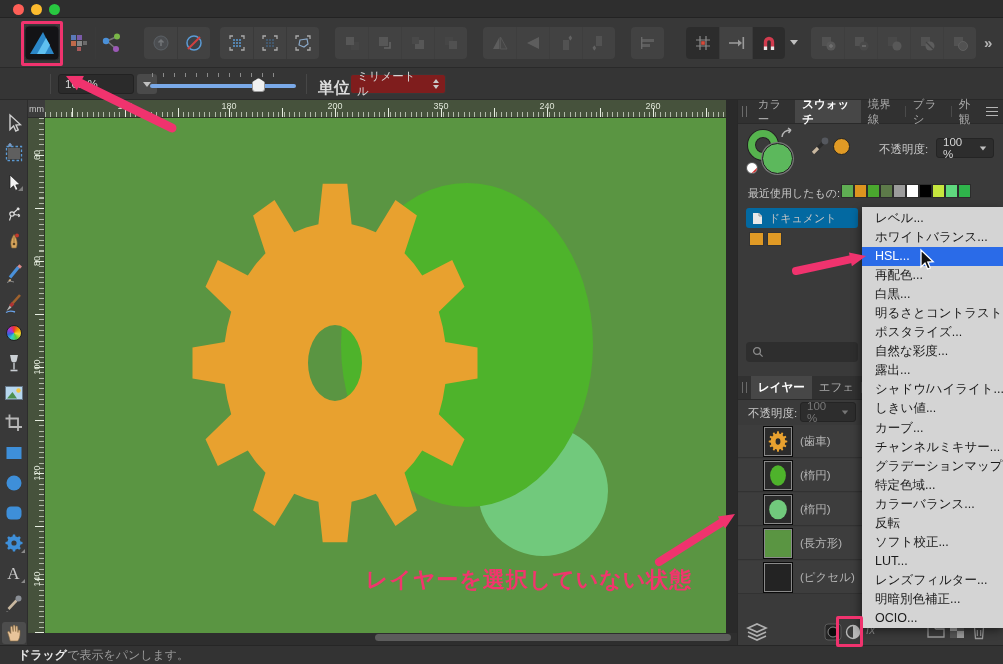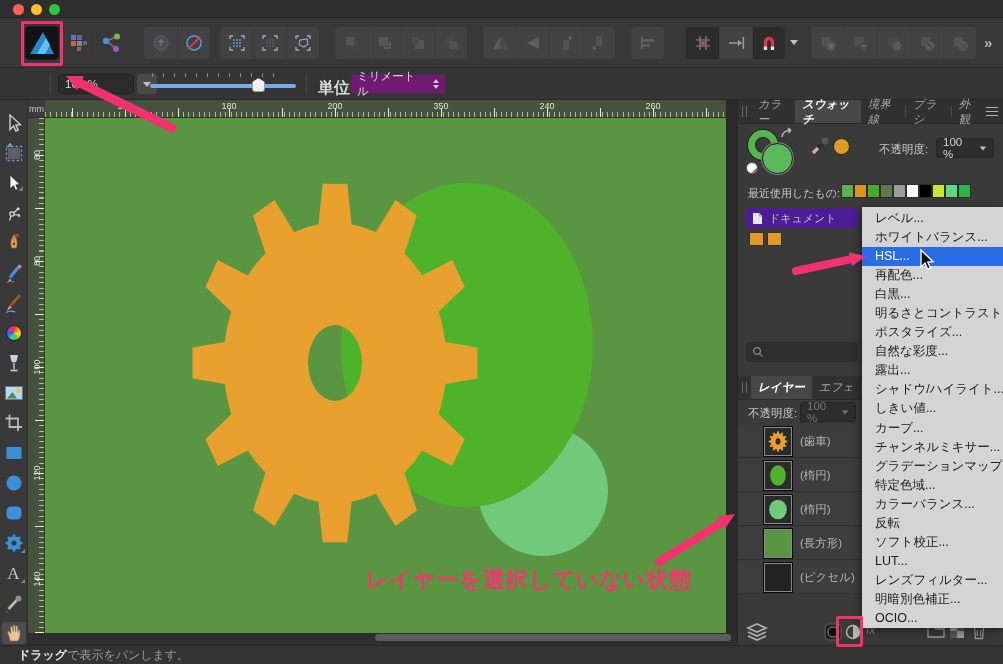--- a/index.html
+++ b/index.html
@@ -61,31 +61,31 @@
   .vlab { position:absolute; left:-1px; font-size:9px; color:#dde4d6; transform:rotate(-90deg); transform-origin:center; width:20px; text-align:center; }
   .canvas-svg { left:45px; top:118px; }
   .annotation-text { left:348px; top:565px; width:362px; text-align:center; font-size:22px; letter-spacing:1px; font-weight:bold; z-index:5; }
   .scrollstrip { left:28px; top:633px; width:709px; height:12px; background:#2e2e2e; }
   .hscroll { left:375px; top:634px; width:356px; height:7px; background:#5c5c5c; border-radius:4px; }
 
   
   .panel { left:737px; top:100px; width:266px; height:545px; background:#3a3a3a; border-left:1px solid #282828; }
   .ptabs { position:absolute; left:0; top:0; width:266px; height:24px; background:#313131; display:flex; align-items:stretch;
            font-size:11.5px; color:#a8a8a8; border-bottom:1px solid #2a2a2a; }
-  .ptab { padding:0 7px; display:flex; align-items:center;font-style:italic; }
+  .ptab { padding:0 7px; display:flex; align-items:center; }
   .ptab.active { background:#474747; color:#fff; font-weight:bold; }
   .handle { width:5px; margin:6px 4px; border-left:1px solid #6a6a6a; border-right:1px solid #6a6a6a; }
   .tab-sep { width:1px; background:#4a4a4a; margin:6px 0; }
   .burger { margin-left:auto; margin-right:6px; align-self:center; width:14px; }
   .burger div { height:1.5px; background:#b5b5b5; margin:2.5px 0; }
   .swatchbox { position:absolute; font-size:11.5px; color:#c8c8c8; }
   .opac-combo { background:#2d2d2d; border:1px solid #242424; border-radius:3px; height:20px; display:flex; align-items:center;
                 padding:0 6px; gap:8px; color:#d5d5d5; font-size:11.5px; }
   .recent-sw { width:13px; height:14px; display:inline-block; border:1px solid #2c2c2c; }
-  .docbtn { position:absolute; left:8px; top:108px; width:112px; height:20px; background:#4c1d95; border-radius:3px;
+  .docbtn { position:absolute; left:8px; top:108px; width:112px; height:20px; background:#0369a1; border-radius:3px;
             display:flex; align-items:center; gap:6px; padding-left:6px; font-size:11px; color:#c5c5c5; }
   .osw { position:absolute; width:15px; height:14px; border:1px solid #333; }
   .searchbox { position:absolute; left:8px; top:242px; width:112px; height:20px; background:#2e2e2e; border-radius:4px;
                display:flex; align-items:center; padding-left:6px; }
   .ltabs { top:276px; }
   .lrow { position:absolute; left:0; width:266px; height:33px; background:#3d3d3d; border-bottom:1px solid #323232;
           display:flex; align-items:center; }
   .lthumb { position:absolute; left:26px; top:2px; width:28px; height:29px; outline:1px solid #0a0a0a; border:1px solid #8a8a8a; }
   .llabel { position:absolute; left:62px; font-size:11.5px; color:#b5b5b5; }
   .pbottom { position:absolute; left:0; top:520px; width:266px; height:25px; display:flex; align-items:center; }
@@ -336,21 +336,21 @@
     <span>161 %</span>
   </div>
   <div class="abs combo-btn" style="left:137px;top:74px">
       <span class="caret"></span>
     </div>
   <div class="abs" style="left:152px;top:73px;width:130px;height:4px;background:repeating-linear-gradient(to right, #8a8a8a 0 1px, transparent 1px 11px)"></div>
   <div class="abs" style="left:150px;top:84px;width:146px;height:4px;background:#7aa9e8;border-radius:2px"></div>
   <div class="abs" style="left:252px;top:78px;width:13px;height:14px;background:#f0f0f0;border-radius:3px;border:1px solid #999;clip-path:polygon(0 30%,50% 0,100% 30%,100% 100%,0 100%)"></div>
   <div class="abs vsep" style="left:306px"></div>
   <span class="abs cb-label" style="left:318px;top:78px;font-weight:bold">単位:</span>
-  <div class="abs combo" style="left:350px;top:74px;width:96px;background:#701a75;border-color:#383838">
+  <div class="abs combo" style="left:350px;top:74px;width:96px;background:#7f1d1d;border-color:#383838">
     <span>ミリメートル</span>
     <span class="stepper">
         <i class="up"></i>
         <i class="dn"></i>
       </span>
   </div>
 
   <div class="abs toolcol">
     <div class="tool">
       <svg width="22" height="22" viewBox="0 0 22 22">

